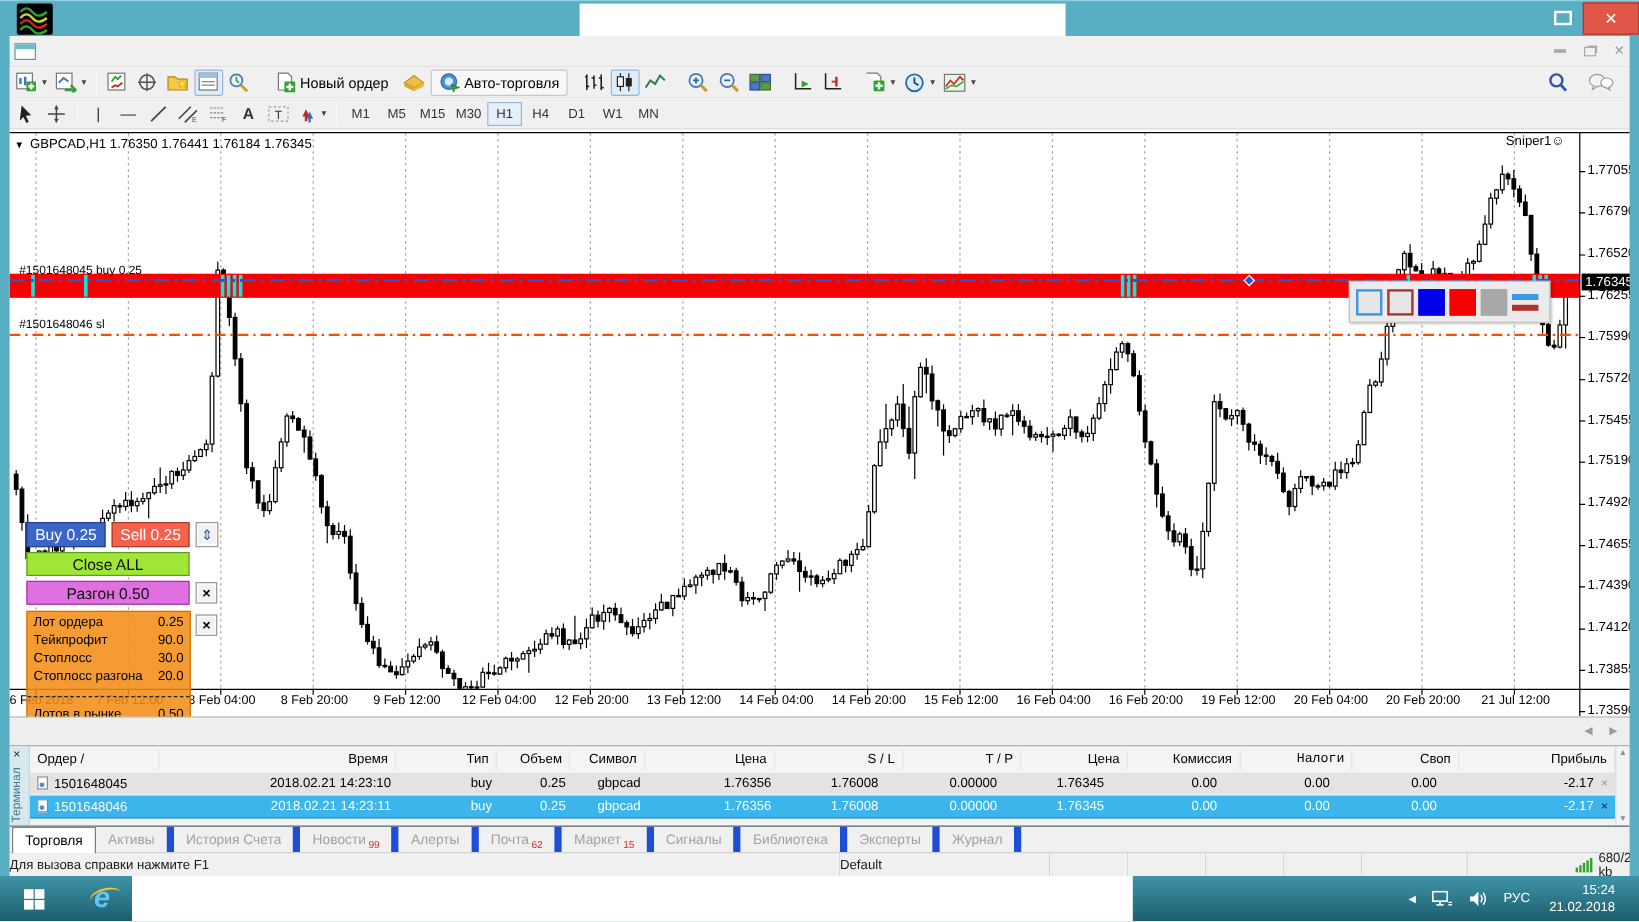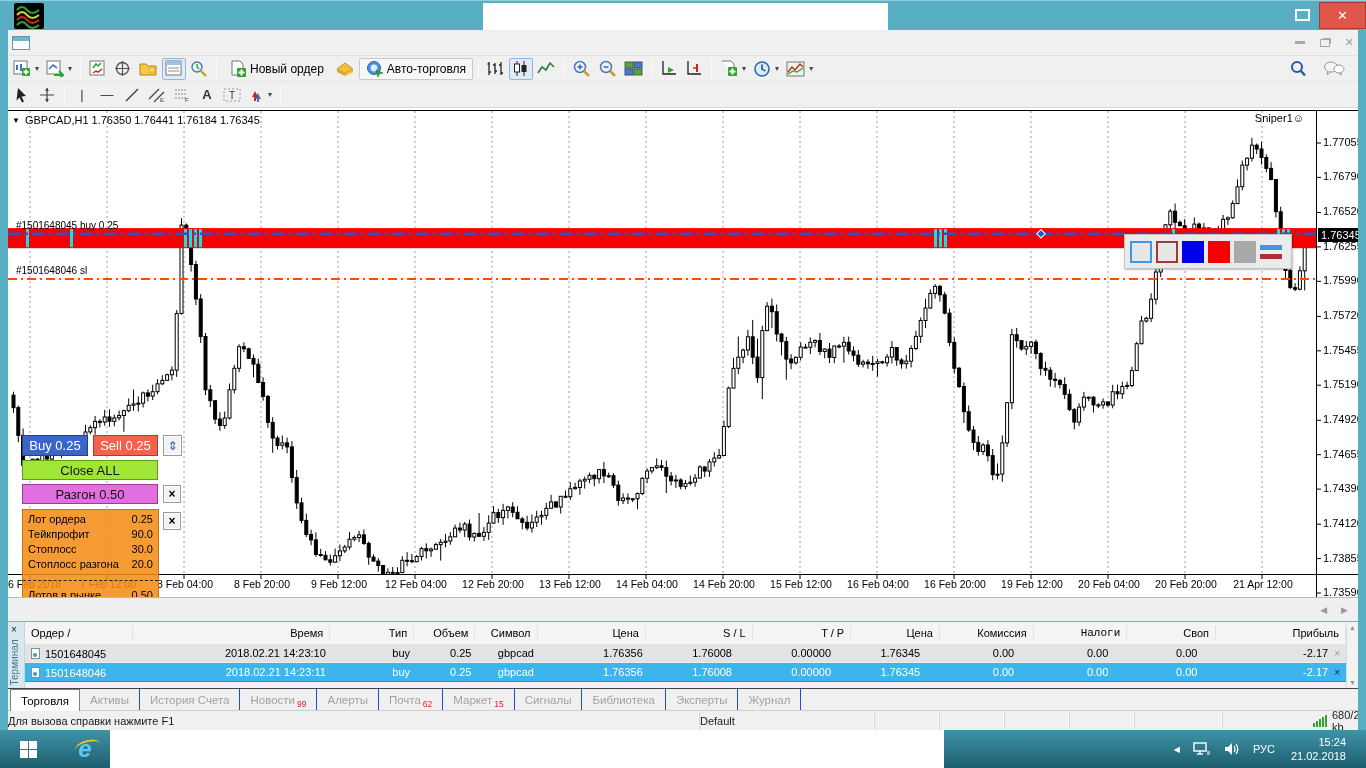--- a/index.html
+++ b/index.html
@@ -75,21 +75,21 @@
 .t-header{display:flex;height:22px;align-items:center;background:#F4F4F4}
 .t-hcell{font-size:11px;color:#000;padding:0 6px;border-right:1px solid #E3E3E3;height:16px;line-height:16px}
 .t-row{display:flex;height:19px;align-items:center;background:#E3E3E3;border-bottom:1px solid #EDEDED}
 .t-row.selected{background:#3CB4EC;color:#fff;border-bottom:1px solid #2B93C4}
 .t-cell{padding:0 6px;white-space:nowrap;overflow:hidden}
 .doc-ico{display:inline-block;width:9px;height:11px;background:#fff;border:1px solid #8A8A8A;margin-right:5px;position:relative;top:1px}
 .doc-ico::after{content:"";position:absolute;left:1px;bottom:1px;width:4px;height:4px;background:#4A90D9;border-radius:50%}
 .t-scroll{position:absolute;right:0;top:0;width:12px;height:66px;background:#F2F2F2;border-left:1px solid #DADADA;display:flex;flex-direction:column;justify-content:space-between;align-items:center;color:#8F8F8F;font-size:7px;padding:2px 0}
 .t-bottom-line{position:absolute;left:0;right:0;top:66px;height:1px;background:#39464E}
 .t-tabs{position:absolute;left:0;right:0;top:67px;height:22px;background:#F0F0F0;display:flex;align-items:stretch;padding-left:2px}
-.t-tab{display:flex;align-items:center;padding:0 10px;color:#A2A2A2;font-size:11.5px;border-right:1px solid #1d4ed8;position:relative}
+.t-tab{display:flex;align-items:center;padding:0 10px;color:#A2A2A2;font-size:11.5px;border-right:6px solid #1d4ed8;position:relative}
 .t-tab.active{background:#fff;border:1px solid #7E7E7E;border-bottom:none;color:#000;z-index:2}
 .t-badge{color:#D42A2A;font-size:8.5px;margin-left:2px;position:relative;top:4px}
 
 
 .statusbar{position:absolute;top:710px;left:8px;right:8px;height:20px;background:#F0F0F0;border-top:1px solid #D0D0D0;display:flex;align-items:center;font-size:11px;color:#1A1A1A}
 .sb-cell{height:100%;display:flex;align-items:center;padding:0 0;border-right:1px solid #D6D6D6;box-shadow:inset -1px 0 0 #FBFBFB}
 .sb-help{flex:0 0 692px}
 .sb-profile{flex:0 0 175px}
 .sb-empty{flex:0 0 65px}
 .sb-empty2{flex:0 0 88px}
@@ -371,20 +371,31 @@
         </svg>
     </div>
     <div class="tb-btn">
       <svg width="16" height="16" viewBox="0 0 16 16">
           <path d="M4,10 l3,-6 3,6 h-2 v4 h-2 v-4 z" fill="#C8281E"></path>
           <path d="M10,6 l3,6 h-2 v3 h-2 v-3 h-2 z" fill="#2B55AE" opacity=".85"></path>
         </svg>
       <span class="caret">▾</span>
     </div>
     <div class="sep"></div>
+    <div id="tf-items" style="display:flex;gap:1px">
+        <div class="tf-btn">M1</div>
+        <div class="tf-btn">M5</div>
+        <div class="tf-btn">M15</div>
+        <div class="tf-btn">M30</div>
+        <div class="tf-btn active">H1</div>
+        <div class="tf-btn">H4</div>
+        <div class="tf-btn">D1</div>
+        <div class="tf-btn">W1</div>
+        <div class="tf-btn">MN</div>
+      </div>
   </div>
 
   <div class="chart-wrap">
     <svg id="cv" width="1366" height="489">
         <defs>
           <clipPath id="pc">
             <rect x="8" y="3" width="1308" height="463"></rect>
           </clipPath>
         </defs>
         <line x1="30" y1="3" x2="30" y2="466" stroke="#9A9A9A" stroke-width="1" stroke-dasharray="2,3"></line>
@@ -1080,21 +1091,21 @@
         <div class="date-label" style="left: 456px; width: 74px; text-align: center;">12 Feb 20:00</div>
         <div class="date-label" style="left: 533px; width: 74px; text-align: center;">13 Feb 12:00</div>
         <div class="date-label" style="left: 610px; width: 74px; text-align: center;">14 Feb 04:00</div>
         <div class="date-label" style="left: 687px; width: 74px; text-align: center;">14 Feb 20:00</div>
         <div class="date-label" style="left: 764px; width: 74px; text-align: center;">15 Feb 12:00</div>
         <div class="date-label" style="left: 841px; width: 74px; text-align: center;">16 Feb 04:00</div>
         <div class="date-label" style="left: 918px; width: 74px; text-align: center;">16 Feb 20:00</div>
         <div class="date-label" style="left: 995px; width: 74px; text-align: center;">19 Feb 12:00</div>
         <div class="date-label" style="left: 1072px; width: 74px; text-align: center;">20 Feb 04:00</div>
         <div class="date-label" style="left: 1149px; width: 74px; text-align: center;">20 Feb 20:00</div>
-        <div class="date-label" style="left: 1226px; width: 74px; text-align: center;">21 Apr 12:00</div>
+        <div class="date-label" style="left: 1226px; width: 74px; text-align: center;">21 Jul 12:00</div>
       </div>
   </div>
 
   <div class="chart-tabs">
     <div class="ctab-nav">
       <span>◀</span>
       <span>▶</span>
     </div>
   </div>
 

